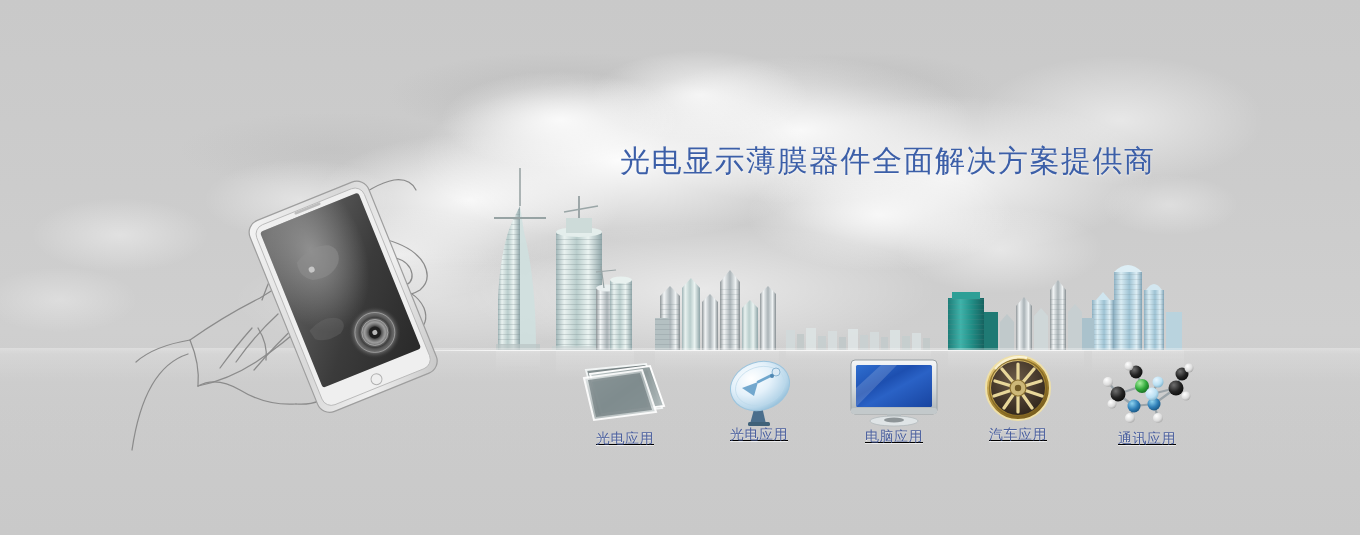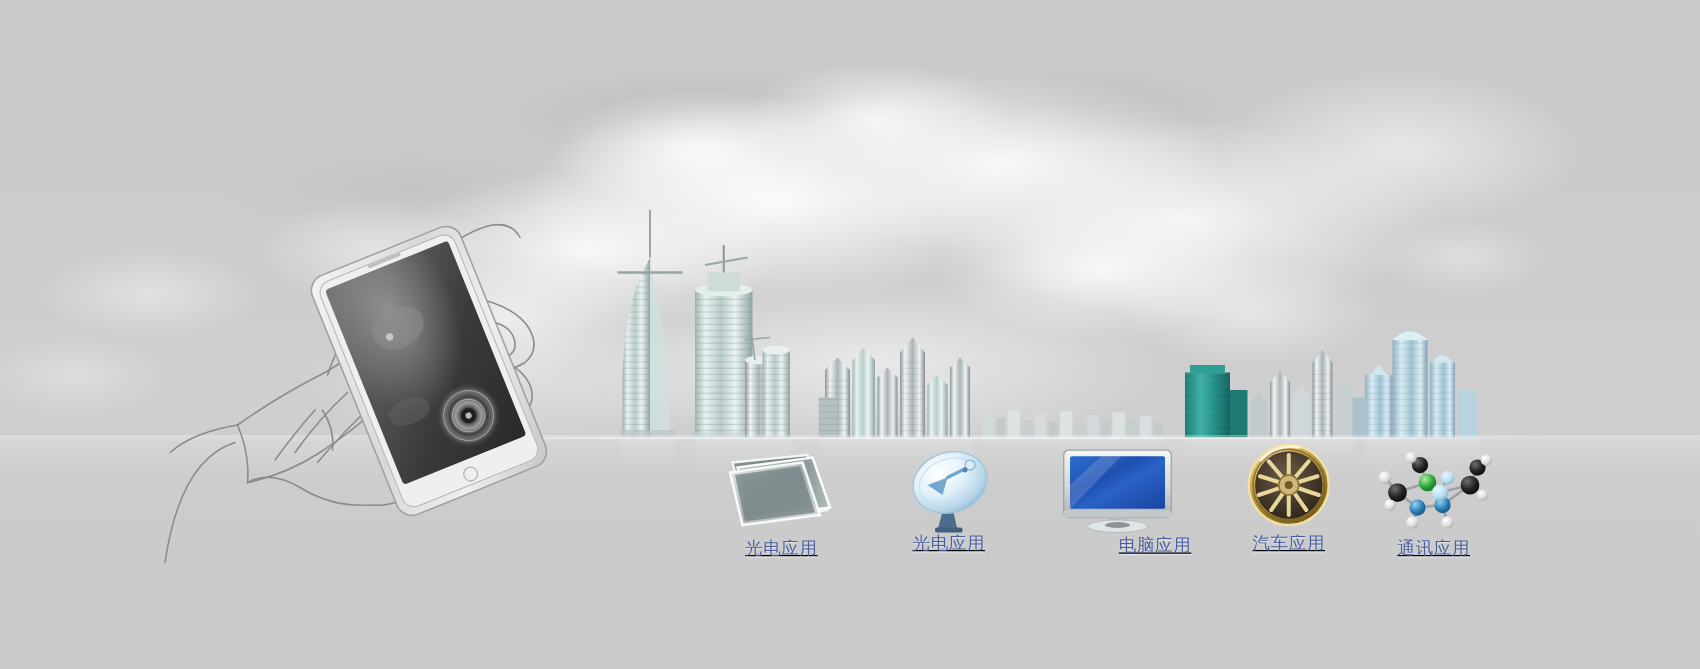--- a/index.html
+++ b/index.html
@@ -77,22 +77,22 @@
   
   .cats{position:absolute;left:560px;top:352px;width:640px;height:110px;}
   .cat{position:absolute;width:118px;text-align:center;text-decoration:underline;}
   .cat .icon{height:70px;display:block;position:relative;}
   .cat .lbl{
     display:block;margin-top:4px;font-size:14px;color:#4a5f9e;
     letter-spacing:.5px;text-shadow:0 1px 1px rgba(255,255,255,.6);
   }
   .c0{left:6px;top:4px;}
   .c1{left:140px;top:0px;}
-  .c2{left:275px;top:2px;text-align:right;}
-  .c3{left:412px;top:0px;}
+  .c2{left:275px;top:2px;}
+  .c3{left:399px;top:0px;}
   .c4{left:528px;top:4px;}
 
   svg{display:block;overflow:visible;}
   .hand{position:absolute;left:128px;top:118px;}
 </style>
 </head>
 <body>
 
 <div id="banner">
 
@@ -321,20 +321,21 @@
         <path d="M186 128 Q206 116 222 124 Q232 132 224 144 Q212 156 194 150 Q182 142 186 128 Z" fill="#8e8e8e" opacity=".55"></path>
         <circle cx="197" cy="140" r="3" fill="#d6d6d6" opacity=".8"></circle>
         <path d="M172 196 Q192 186 204 196 Q210 204 200 210 Q184 214 174 206 Z" fill="#6f6f6f" opacity=".35"></path>
 
         <rect x="202" y="80.5" width="28" height="2.6" rx="1.3" fill="#bdbdbd"></rect>
         <circle cx="216" cy="266" r="5.5" fill="none" stroke="#b0b0b0" stroke-width="1"></circle>
       </g>
     </svg>
   </div>
 
+  <div class="headline">光电显示薄膜器件全面解决方案提供商</div>
 
   <div class="cats">
 
     <div class="cat c0">
       <span class="icon">
         <svg width="118" height="70" viewBox="0 0 118 70">
           <defs>
             <linearGradient id="pane1" x1="0" y1="0" x2="1" y2="1">
               <stop offset="0%" stop-color="#8f9a9b"></stop>
                 <stop offset="50%" stop-color="#5f6a6c"></stop>

